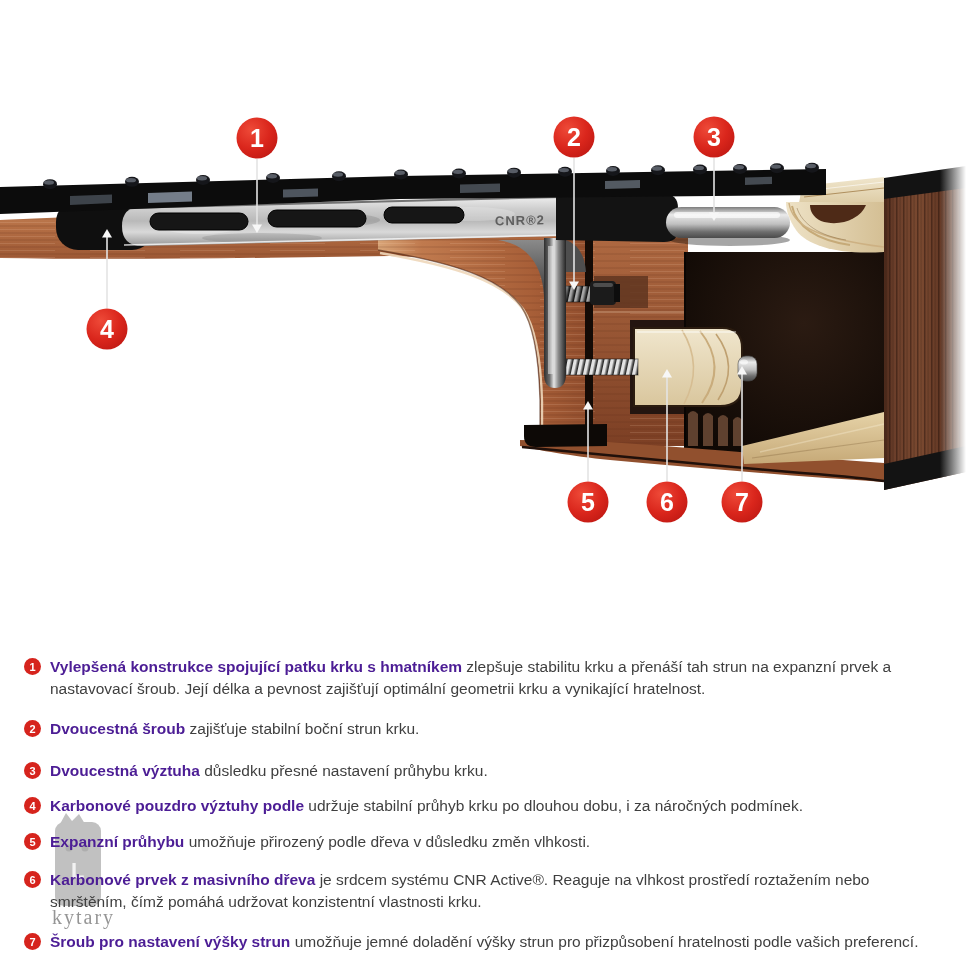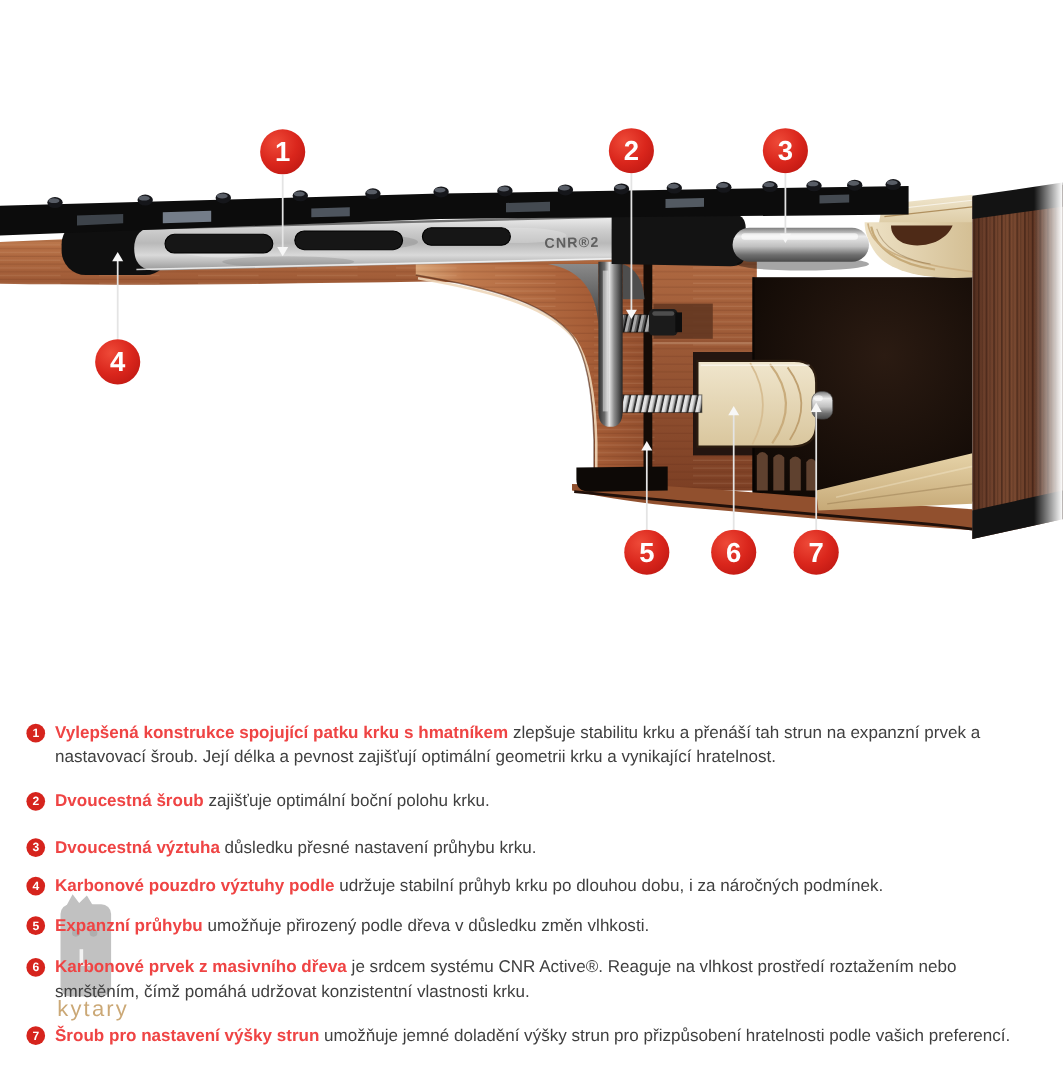--- a/index.html
+++ b/index.html
@@ -7,24 +7,24 @@
         font-family:"Liberation Sans",sans-serif;}
   #photo{position:absolute;left:0;top:0;}
   .callout-num{font:700 25px "Liberation Sans",sans-serif;fill:#ffffff;text-anchor:middle;}
   .stamp{font:700 13px "Liberation Sans",sans-serif;fill:#4f4f4f;letter-spacing:1px;opacity:.85;}
   
   .legend-item{position:absolute;left:24px;display:flex;gap:9px;z-index:2;}
   .bullet{flex:none;width:17px;height:17px;border-radius:50%;margin-top:2px;
           display:flex;align-items:center;justify-content:center;
           color:#fff;font-size:11px;font-weight:700;}
   .item-text{width:895px;font-size:15.5px;line-height:21.5px;color:#3f3f3f;}
-  .item-text b{color:#ef4444;}
+  .item-text b{color:#4c1d95;}
   
   #watermark{position:absolute;left:52px;top:812px;z-index:1;opacity:.55;}
-  #watermark .wm-text{font-size:20px;letter-spacing:2px;color:#a16207;margin-top:-6px;}
+  #watermark .wm-text{font-size:20px;letter-spacing:2px;color:#404040;margin-top:-6px;font-family:Liberation Serif, serif;}
 </style>
 </head>
 <body>
 
 <div id="page">
 
 <svg id="photo" width="966" height="620" viewBox="0 0 966 620">
   <defs>
     <linearGradient id="gradMahog" x1="0" y1="0" x2="0" y2="1">
       <stop offset="0" stop-color="#cd9163"></stop>
@@ -338,21 +338,21 @@
   </svg>
   <div class="wm-text">kytary</div>
 </div>
 
 <div class="legend-item" style="top:656px">
   <div class="bullet" style="background: rgb(214, 36, 29);">1</div>
   <div class="item-text"><b>Vylepšená konstrukce spojující patku krku s hmatníkem</b> <span>zlepšuje stabilitu krku a přenáší tah strun na expanzní prvek a nastavovací šroub. Její délka a pevnost zajišťují optimální geometrii krku a vynikající hratelnost.</span></div>
 </div>
 <div class="legend-item" style="top:718px">
   <div class="bullet" style="background: rgb(214, 36, 29);">2</div>
-  <div class="item-text"><b>Dvoucestná šroub</b> <span>zajišťuje optimální boční polohu krku.</span></div>
+  <div class="item-text"><b>Dvoucestná šroub</b> <span>zajišťuje stabilní boční strun krku.</span></div>
 </div>
 <div class="legend-item" style="top:760px">
   <div class="bullet" style="background: rgb(214, 36, 29);">3</div>
   <div class="item-text"><b>Dvoucestná výztuha</b> <span>důsledku přesné nastavení průhybu krku.</span></div>
 </div>
 <div class="legend-item" style="top:795px">
   <div class="bullet" style="background: rgb(214, 36, 29);">4</div>
   <div class="item-text"><b>Karbonové pouzdro výztuhy podle</b> <span>udržuje stabilní průhyb krku po dlouhou dobu, i za náročných podmínek.</span></div>
 </div>
 <div class="legend-item" style="top:831px">

